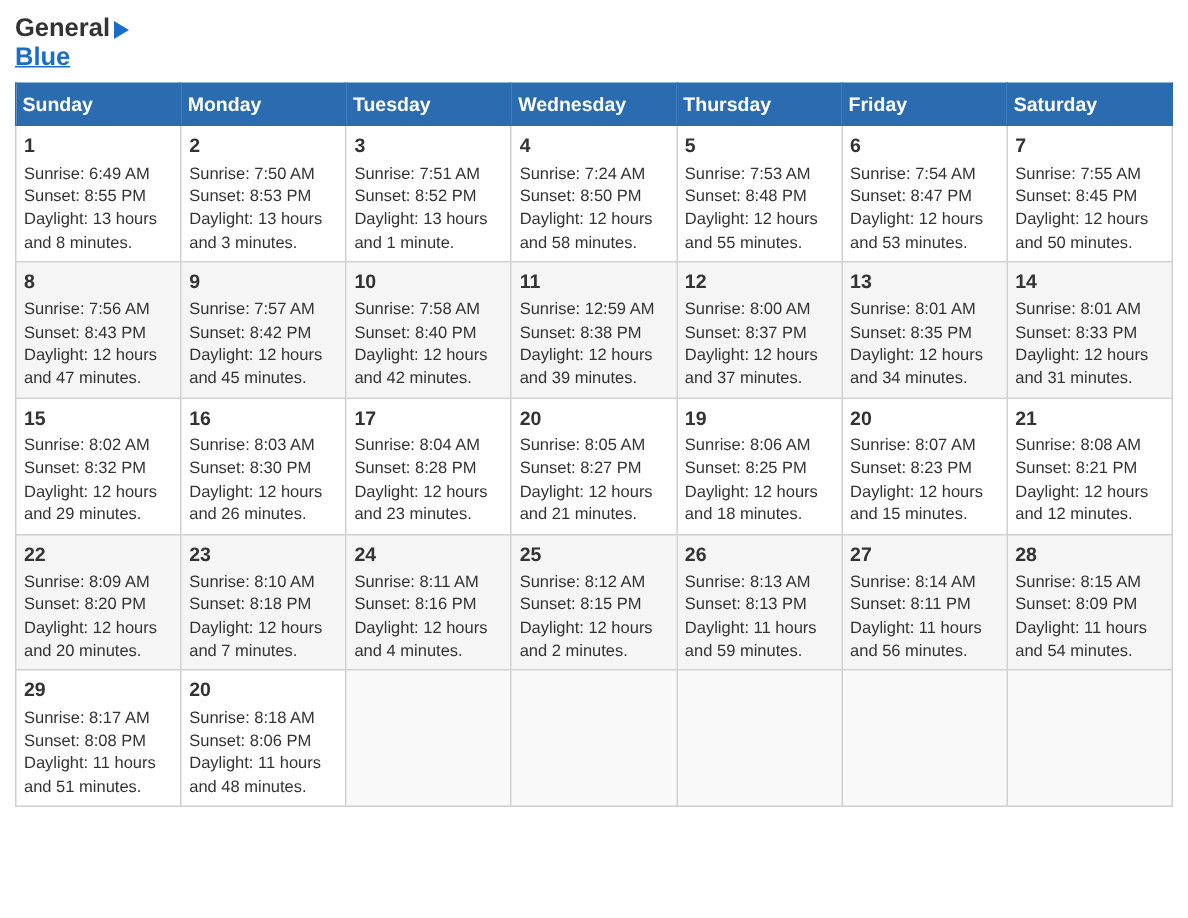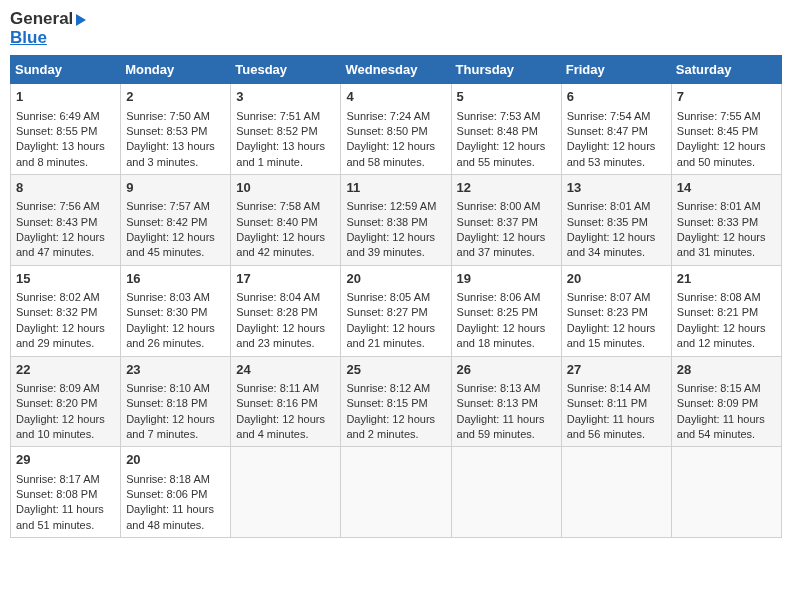--- a/index.html
+++ b/index.html
@@ -231,21 +231,21 @@
           <div>Sunrise: 8:08 AM</div>
           <div>Sunset: 8:21 PM</div>
           <div>Daylight: 12 hours and 12 minutes.</div>
         </td>
       </tr>
       <tr>
         <td>
           <span class="day-num">22</span>
           <div>Sunrise: 8:09 AM</div>
           <div>Sunset: 8:20 PM</div>
-          <div>Daylight: 12 hours and 10 minutes.</div>
+          <div>Daylight: 12 hours and 20 minutes.</div>
         </td>
         <td>
           <span class="day-num">23</span>
           <div>Sunrise: 8:10 AM</div>
           <div>Sunset: 8:18 PM</div>
           <div>Daylight: 12 hours and 7 minutes.</div>
         </td>
         <td>
           <span class="day-num">24</span>
           <div>Sunrise: 8:11 AM</div>

